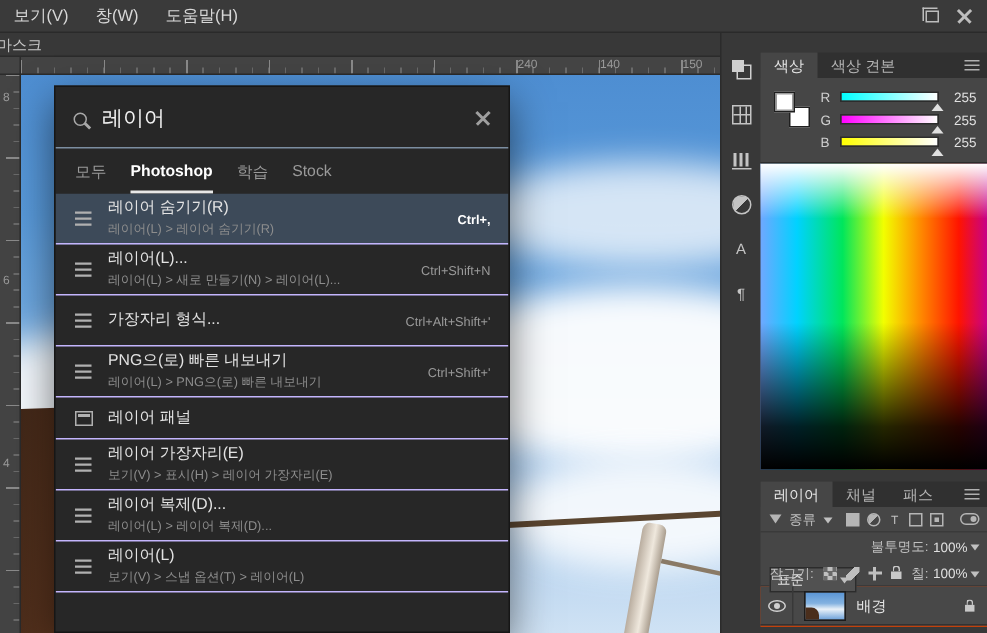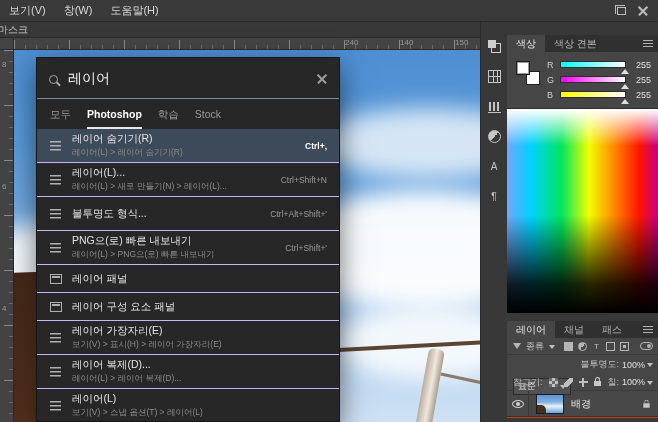--- a/index.html
+++ b/index.html
@@ -277,21 +277,21 @@
           <div class="result-path">레이어(L) &gt; 새로 만들기(N) &gt; 레이어(L)...</div>
         </div>
         <span class="result-shortcut">Ctrl+Shift+N</span>
       </div>
 
       <div class="result-row r2">
         <span class="icon-cell">
             <span class="icon-menu"></span>
           </span>
         <div class="result-text">
-          <div class="result-title">불투명도 형식...</div>
+          <div class="result-title">가장자리 형식...</div>
         </div>
         <span class="result-shortcut">Ctrl+Alt+Shift+'</span>
       </div>
 
       <div class="result-row r2">
         <span class="icon-cell">
             <span class="icon-menu"></span>
           </span>
         <div class="result-text">
           <div class="result-title">PNG으(로) 빠른 내보내기</div>
@@ -302,28 +302,20 @@
 
       <div class="result-row r1">
         <span class="icon-cell">
             <span class="icon-panel"></span>
           </span>
         <div class="result-text">
           <div class="result-title">레이어 패널</div>
         </div>
       </div>
 
-      <div class="result-row r1">
-        <span class="icon-cell">
-            <span class="icon-panel"></span>
-          </span>
-        <div class="result-text">
-          <div class="result-title">레이어 구성 요소 패널</div>
-        </div>
-      </div>
 
       <div class="result-row r2">
         <span class="icon-cell">
             <span class="icon-menu"></span>
           </span>
         <div class="result-text">
           <div class="result-title">레이어 가장자리(E)</div>
           <div class="result-path">보기(V) &gt; 표시(H) &gt; 레이어 가장자리(E)</div>
         </div>
       </div>

